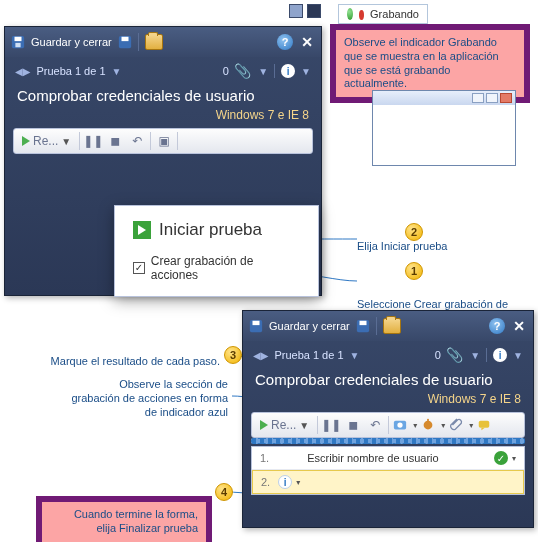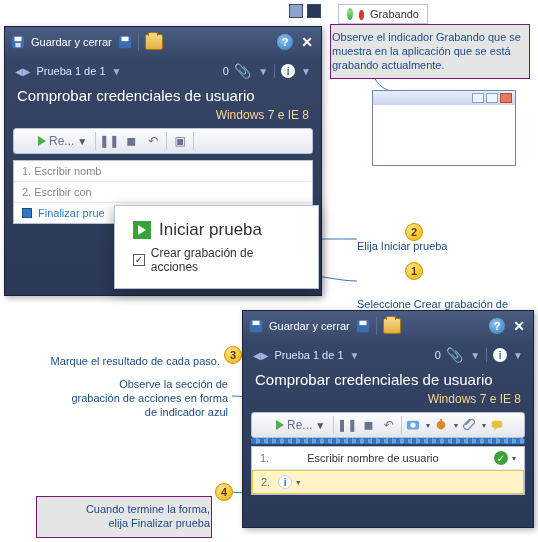--- a/index.html
+++ b/index.html
@@ -44,21 +44,21 @@
   .clip-icon { color:#cfd9f0; font-size:14px;}
   .info-icon { width:14px;height:14px;border-radius:50%;background:#fff;color:#2f78c4;display:flex;align-items:center;justify-content:center;font-weight:bold;font-size:10px;}
   .vbar { width:1px; height:14px; background:#5a6d94;}
   .panel-title { color:#fff; font-size:15px; padding: 2px 12px 2px 12px;}
   .panel-sub { color:#f4d48a; text-align:right; padding: 2px 12px 6px 0; font-size:12px;}
   .toolbar {
     background: linear-gradient(180deg,#fdfdfd,#e4e7ee);
     border: 1px solid #b8c2db;
     margin: 0 8px;
     height: 26px;
-    display:flex; align-items:center; padding: 0 20px; gap:4px;
+    display:flex; align-items:center; padding: 0 4px; gap:4px;
     border-radius:3px;
   }
   .tool-btn { width:18px; height:18px; display:flex; align-items:center; justify-content:center; color:#6a7490; font-size:12px; border-radius:2px;}
   .tool-sep { width:1px; height:18px; background:#c3c9d9;}
   .replay-btn { display:flex; align-items:center; gap:3px; padding:0 4px;}
   .green-arrow { width:0;height:0;border-top:5px solid transparent;border-bottom:5px solid transparent;border-left:8px solid #4caf50;}
   .steps-list { background:#fff; margin: 6px 8px 8px 8px; border:1px solid #b8c2db; }
   .step-row { padding: 4px 8px; border-bottom:1px solid #e6e9f1; color:#888; display:flex; align-items:center; gap:6px;}
   .step-row:last-child { border-bottom:none;}
   .step-row.final { color:#2f78c4;}
@@ -71,34 +71,34 @@
   .badge-dd { font-size:8px; color:#555;}
 
   
   .popup {
     position:absolute;
     background:#fff;
     border:1px solid #b8c2db;
     box-shadow: 0 4px 14px rgba(0,0,0,0.35);
     padding: 14px 18px;
   }
-  .popup-row1 { display:flex; align-items:center; gap:8px; margin-bottom:6px;}
+  .popup-row1 { display:flex; align-items:center; gap:8px; margin-bottom:14px;}
   .popup-start { font-size:17px; color:#333;}
   .green-sq { width:18px;height:18px;background:#3aa23a;display:flex;align-items:center;justify-content:center;}
   .green-sq::after { content:""; width:0;height:0;border-top:5px solid transparent;border-bottom:5px solid transparent;border-left:8px solid #fff;}
   .popup-row2 { display:flex; align-items:center; gap:6px; font-size:12px; color:#333;}
   .chk { width:12px;height:12px;border:1px solid #555;display:flex;align-items:center;justify-content:center;font-size:10px;line-height:10px;}
 
   
   .rec-head { position:absolute; background:#fff; border:1px solid #b3c6dc; padding:3px 8px; display:flex; align-items:flex-end; gap:6px; font-size:11px; color:#333;}
   .globe { width:12px;height:12px;border-radius:50%;background:radial-gradient(circle at 35% 30%, #8fe08f, #2f9a2f);}
   .rec-dot { width:10px;height:10px;border-radius:50%;background:#d63a2f;}
 
   
-  .callout-box { position:absolute; border:1px solid #701a75; background:#e5e5e5; padding:6px 1px; font-size:11px; color:#1a4d87; line-height:1.25;}
+  .callout-box { position:absolute; border:6px solid #701a75; background:#fca5a5; padding:6px 8px; font-size:11px; color:#1a4d87; line-height:1.25;}
   .callout-text { position:absolute; font-size:11px; color:#1a4d87; text-align:right; line-height:1.25;}
   .num-badge { position:absolute; width:18px;height:18px;border-radius:50%; background:radial-gradient(circle at 35% 30%, #ffe38a, #f2b400); border:1px solid #cf9500; display:flex;align-items:center;justify-content:center; font-size:11px; color:#5a3c00; font-weight:bold;}
 
   
   .mini-win { position:absolute; background:#fff; border:1px solid #6e87ad;}
   .mini-win-bar { height:14px; background:linear-gradient(180deg,#e7eefb,#c9d7ef); display:flex; justify-content:flex-end; gap:2px; padding:0 3px; align-items:center;}
   .mini-btn { width:12px;height:10px;border:1px solid #8aa0c2;background:#f0f4fb;}
   .mini-btn.close { background:#e47a66; border-color:#b94832;}
 
   
@@ -185,32 +185,20 @@
       <span class="nav-tri" style="color:#555;">▼</span>
     </div>
     <div class="tool-sep"></div>
     <div class="tool-btn">❚❚</div>
     <div class="tool-btn">◼</div>
     <div class="tool-btn">↶</div>
     <div class="tool-sep"></div>
     <div class="tool-btn">▣</div>
     <div class="tool-sep"></div>
   </div>
-  <div class="steps-list">
-    <div class="step-row">
-        <span>1. Escribir nomb</span>
-      </div>
-    <div class="step-row">
-        <span>2. Escribir con</span>
-      </div>
-    <div class="step-row final">
-        <span class="sq"></span>
-        <span>Finalizar prue</span>
-      </div>
-  </div>
 </div>
 
 <div class="popup" style="left:114px; top:205px; width:205px;">
   <div class="popup-row1">
     <span class="green-sq"></span>
     <span class="popup-start">Iniciar prueba</span>
   </div>
   <div class="popup-row2">
     <span class="chk">✓</span>
     <span>Crear grabación de acciones</span>

